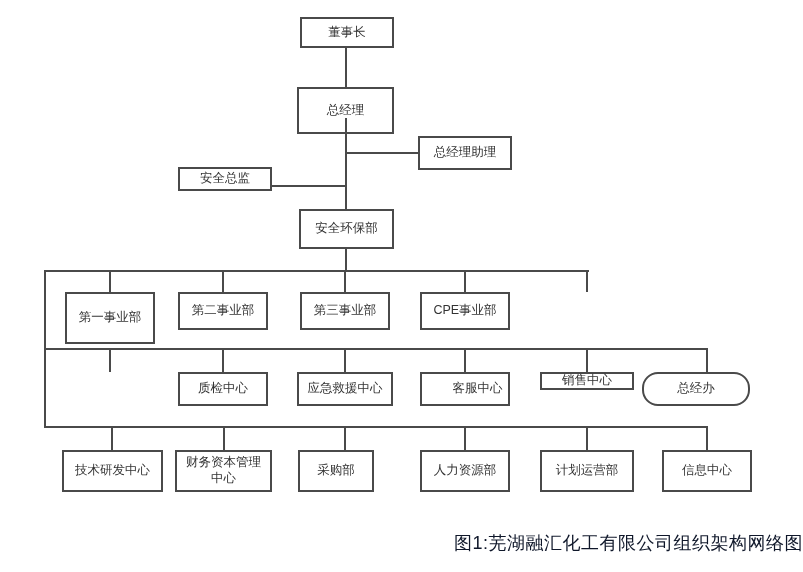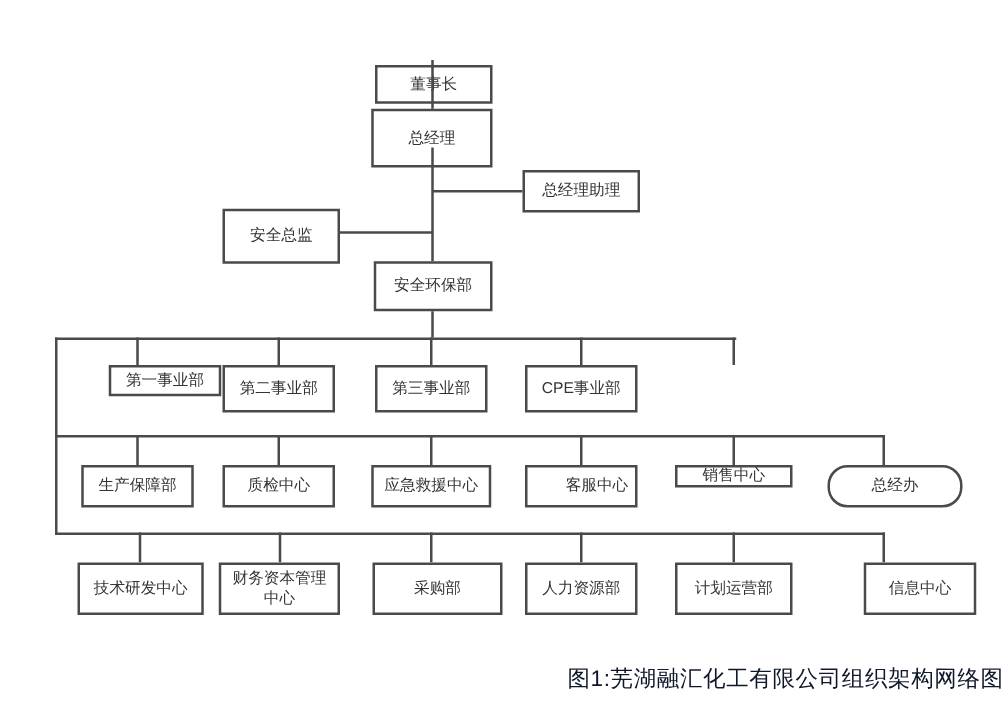--- a/index.html
+++ b/index.html
@@ -44,71 +44,70 @@
     font-size: 18px;
     color: #0f172a;
     letter-spacing: 0.5px;
   }
 </style>
 </head>
 <body>
 
 <div class="canvas">
 
-  <div class="node" style="left:300px; top:17px; width:94px; height:31px;margin-top:35px;">董事长</div>
+  <div class="node" style="left:300px; top:17px; width:94px; height:31px;">董事长</div>
   <div class="node" style="left:297px; top:87px; width:97px; height:47px;">总经理</div>
   <div class="node" style="left:418px; top:136px; width:94px; height:34px;">总经理助理</div>
-  <div class="node" style="left:178px; top:167px; width:94px; height:44px;">安全总监</div>
+  <div class="node" style="left:178px; top:167px; width:94px; height:24px;">安全总监</div>
   <div class="node" style="left:299px; top:209px; width:95px; height:40px;">安全环保部</div>
 
   <div class="vline" style="left:345px; top:48px; height:39px;"></div>
   <div class="vline" style="left:345px; top:118px; height:91px;"></div>
   <div class="hline" style="left:346px; top:152px; width:72px;"></div>
   <div class="hline" style="left:272px; top:185px; width:74px;"></div>
   <div class="vline" style="left:345px; top:249px; height:21px;"></div>
 
   <div class="hline" style="left:44px; top:270px; width:545px;"></div>
   <div class="vline" style="left:109px; top:270px; height:22px;"></div>
   <div class="vline" style="left:222px; top:270px; height:22px;"></div>
   <div class="vline" style="left:344px; top:270px; height:22px;"></div>
   <div class="vline" style="left:464px; top:270px; height:22px;"></div>
   <div class="vline" style="left:586px; top:270px; height:22px;"></div>
 
   <div class="vline" style="left:44px; top:270px; height:158px;"></div>
 
-  <div class="node" style="left:65px;  top:292px; width:90px; height:25px;margin-left:22px;">第一事业部</div>
+  <div class="node" style="left:65px;  top:292px; width:90px; height:52px;">第一事业部</div>
   <div class="node" style="left:178px; top:292px; width:90px; height:38px;">第二事业部</div>
   <div class="node" style="left:300px; top:292px; width:90px; height:38px;">第三事业部</div>
   <div class="node" style="left:420px; top:292px; width:90px; height:38px;">CPE事业部</div>
 
   <div class="hline" style="left:44px; top:348px; width:664px;"></div>
   <div class="vline" style="left:109px; top:348px; height:24px;"></div>
   <div class="vline" style="left:222px; top:348px; height:24px;"></div>
   <div class="vline" style="left:344px; top:348px; height:24px;"></div>
   <div class="vline" style="left:464px; top:348px; height:24px;"></div>
   <div class="vline" style="left:586px; top:348px; height:24px;"></div>
   <div class="vline" style="left:706px; top:348px; height:24px;"></div>
 
-  <div class="node" style="left:65px;  top:372px; width:90px; height:34px;">生产保障部</div>
   <div class="node" style="left:297px; top:372px; width:96px; height:34px;">应急救援中心</div>
   <div class="node" style="left:178px; top:372px; width:90px; height:34px;">质检中心</div>
   <div class="node" style="left:420px; top:372px; width:90px; height:34px;padding-left:28px;">客服中心</div>
   <div class="node" style="left:540px; top:372px; width:94px; height:18px;">销售中心</div>
-  <div class="node" style="left:662px; top:372px; width:108px; height:34px;border-radius:16px;">总经办</div>
+  <div class="node" style="left:642px; top:372px; width:108px; height:34px;border-radius:16px;">总经办</div>
 
   <div class="hline" style="left:44px; top:426px; width:664px;"></div>
   <div class="vline" style="left:111px; top:426px; height:24px;"></div>
   <div class="vline" style="left:223px; top:426px; height:24px;"></div>
   <div class="vline" style="left:344px; top:426px; height:24px;"></div>
   <div class="vline" style="left:464px; top:426px; height:24px;"></div>
   <div class="vline" style="left:586px; top:426px; height:24px;"></div>
   <div class="vline" style="left:706px; top:426px; height:24px;"></div>
 
   <div class="node" style="left:62px;  top:450px; width:101px; height:42px;">技术研发中心</div>
   <div class="node" style="left:175px; top:450px; width:97px; height:42px;">财务资本管理中心</div>
-  <div class="node" style="left:298px; top:450px; width:104px; height:42px;">采购部</div>
+  <div class="node" style="left:298px; top:450px; width:76px; height:42px;">采购部</div>
   <div class="node" style="left:420px; top:450px; width:90px; height:42px;">人力资源部</div>
   <div class="node" style="left:540px; top:450px; width:94px; height:42px;">计划运营部</div>
-  <div class="node" style="left:662px; top:450px; width:90px; height:42px;margin-left:29px;">信息中心</div>
+  <div class="node" style="left:662px; top:450px; width:90px; height:42px;">信息中心</div>
 
   <div class="caption">图1:芜湖融汇化工有限公司组织架构网络图</div>
 
 </div>
 
 </body></html>

